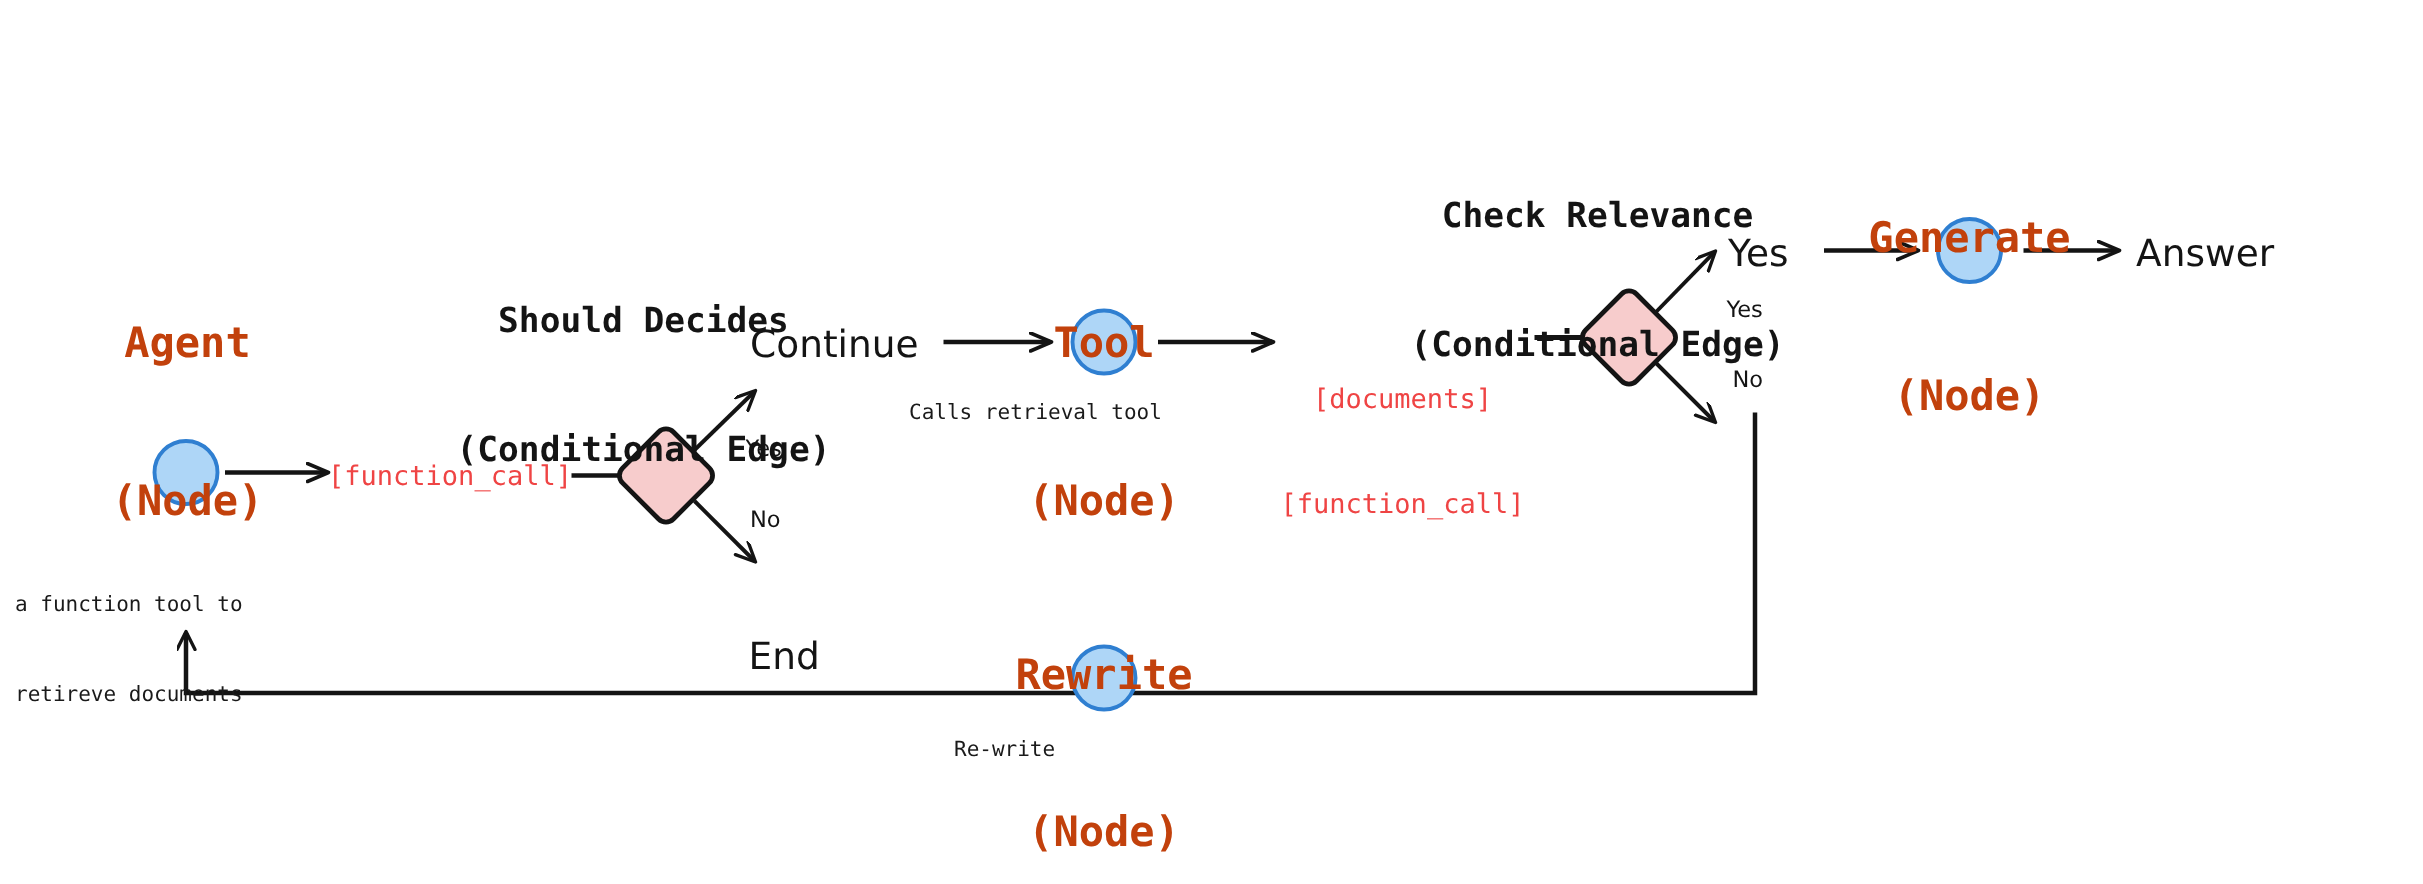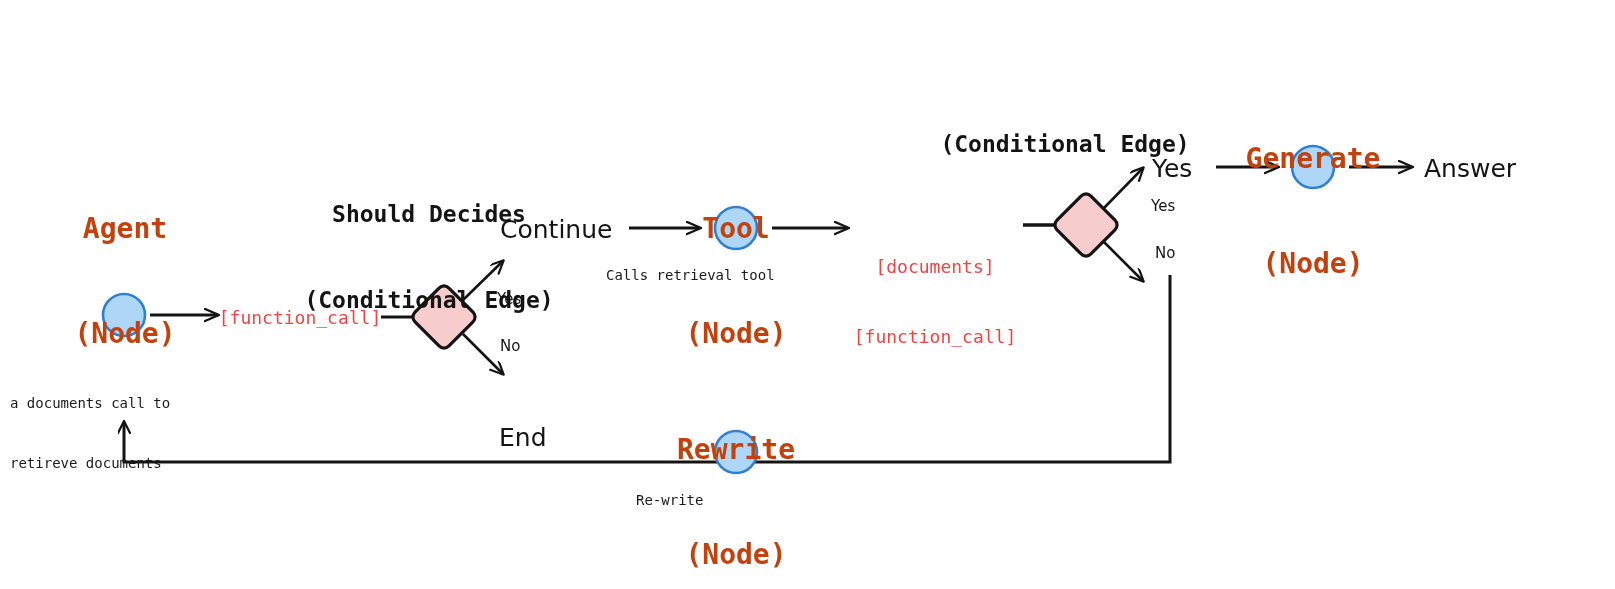--- a/index.html
+++ b/index.html
@@ -143,35 +143,36 @@
     <div>Should Decides</div>
     <div>(Conditional Edge)</div>
   </div>
 
   <div class="lbl title-blue ctr" style="left:736px; top:143px;">
     <div>Tool</div>
     <div>(Node)</div>
   </div>
 
   <div class="lbl title-black ctr" style="left:1065px; top:73px;">
+    <div>Check Relevance</div>
     <div>(Conditional Edge)</div>
   </div>
 
   <div class="lbl title-blue ctr" style="left:1313px; top:73px;">
     <div>Generate</div>
     <div>(Node)</div>
   </div>
 
   <div class="lbl title-blue ctr" style="left:736px; top:364px;">
     <div>Rewrite</div>
     <div>(Node)</div>
   </div>
 
   <div class="lbl mono-small ctr" style="left:125px; top:352px; width:230px;">
-    <div>a documents call to</div>
+    <div>a function tool to</div>
     <div>retireve documents</div>
   </div>
 
   <div class="lbl mono-mid ctr" style="left:300px; top:306px;">[function_call]</div>
 
   <div class="lbl branch-small" style="left:497px; top:290px;">Yes</div>
   <div class="lbl branch-small" style="left:500px; top:337px;">No</div>
 
   <div class="lbl edge-big" style="left:500px; top:214px;">Continue</div>
 

